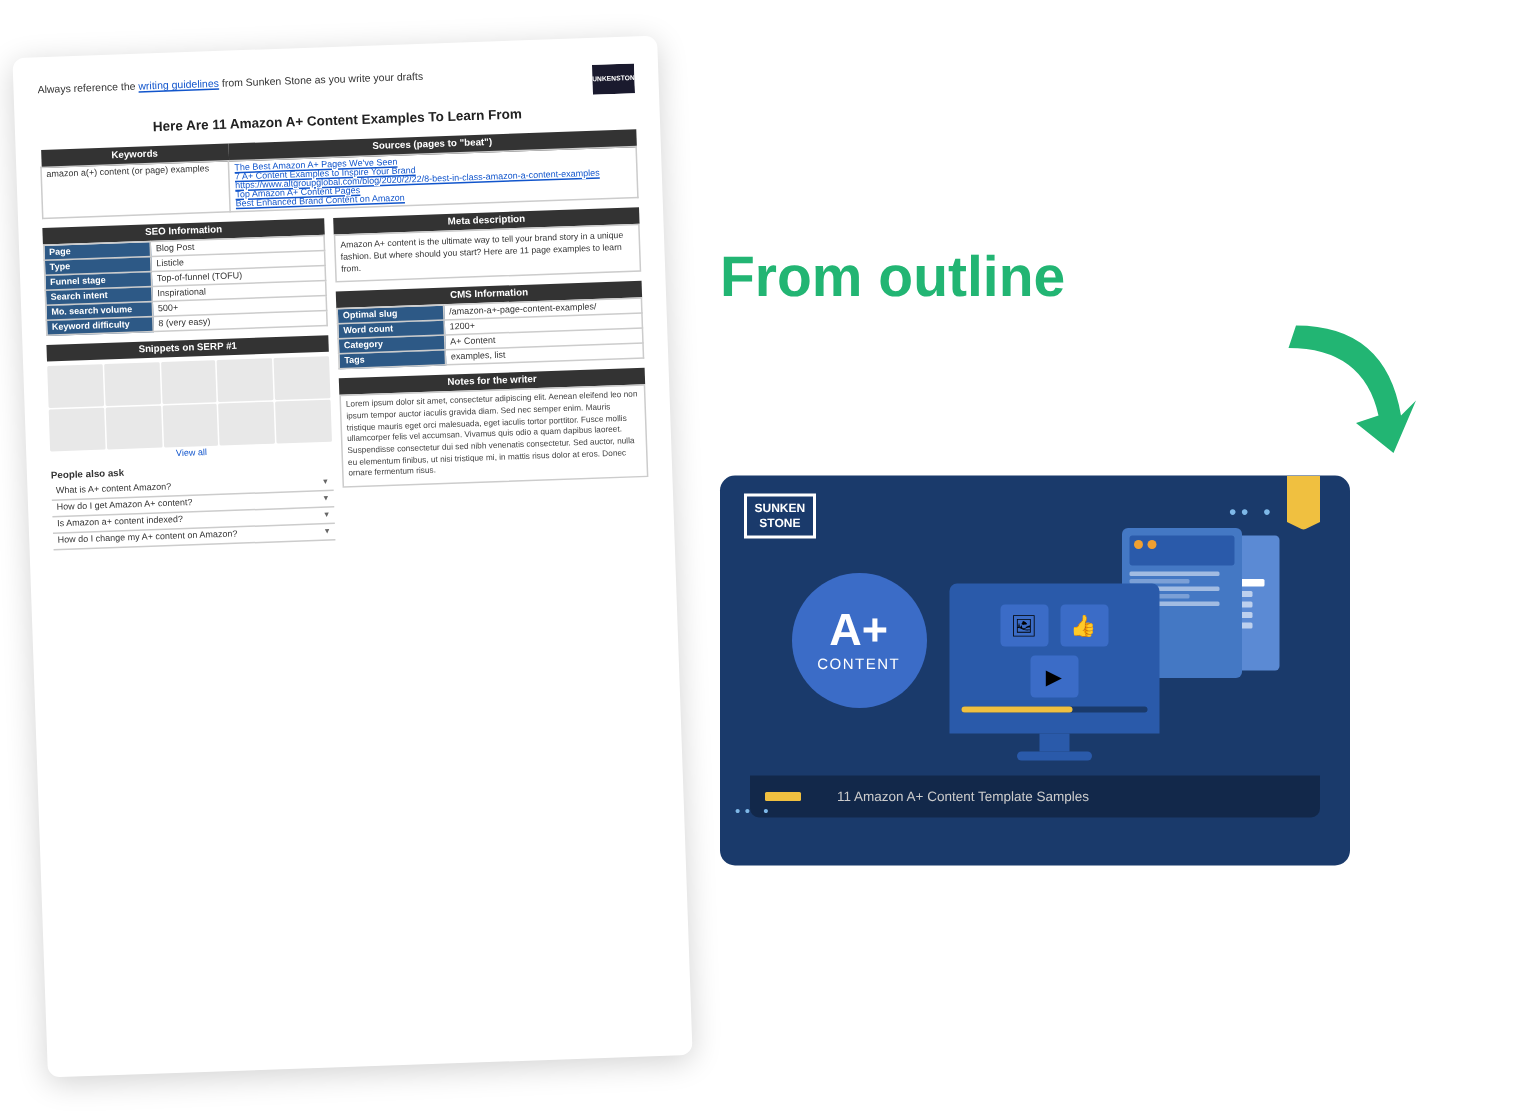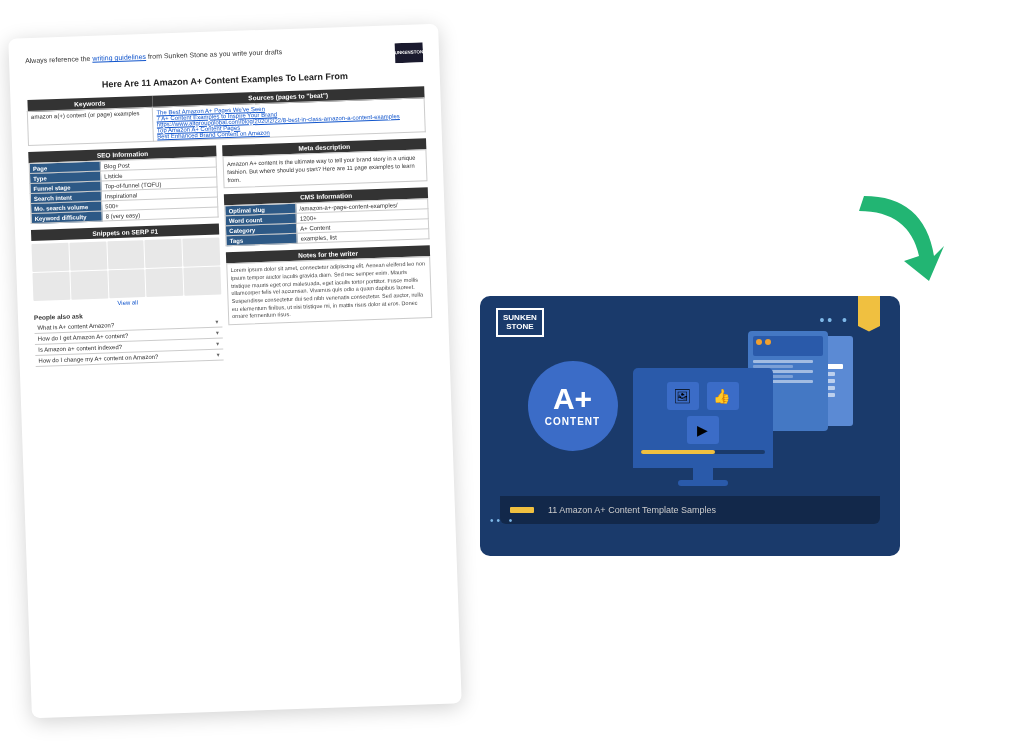--- a/index.html
+++ b/index.html
@@ -305,21 +305,21 @@
     }
 
     .aplus-text {
       font-size: 30px;
       font-weight: 900;
       line-height: 1;
     }
 
     .content-text {
       font-size: 10px;
-      font-weight: bold;
+      font-weight: normal;
       letter-spacing: 1px;
       margin-top: 2px;
     }
 
     .monitor-stack {
       position: relative;
       width: 220px;
       height: 160px;
     }
 
@@ -465,21 +465,21 @@
       letter-spacing: 3px;
     }
 
     .preview-bottom-bar {
       width: 100%;
       background: rgba(0,0,0,0.3);
       border-radius: 0 0 6px 6px;
       padding: 9px 10px;
       display: flex;
       align-items: center;
-      gap: 14px;
+      gap: 24px;
       margin-top: 10px;
     }
 
     .bottom-bar-indicator {
       width: 24px;
       height: 6px;
       background: #f0c040;
       border-radius: 1px;
       flex-shrink: 0;
     }
@@ -641,20 +641,21 @@
 
         <div class="section-header">Notes for the writer</div>
         <div class="notes-box">Lorem ipsum dolor sit amet, consectetur adipiscing elit. Aenean eleifend leo non ipsum tempor auctor iaculis gravida diam. Sed nec semper enim. Mauris tristique mauris eget orci malesuada, eget iaculis tortor porttitor. Fusce mollis ullamcorper felis vel accumsan. Vivamus quis odio a quam dapibus laoreet. Suspendisse consectetur dui sed nibh venenatis consectetur. Sed auctor, nulla eu elementum finibus, ut nisi tristique mi, in mattis risus dolor at eros. Donec ornare fermentum risus.</div>
       </div>
     </div>
   </div>
 
   <div class="right-panel">
 
     <div class="tagline">
+      <div>From outline</div>
     </div>
 
     <div class="arrow-container">
       <svg class="arrow-svg" viewBox="0 0 120 100">
         <path d="M20,10 Q80,10 90,70 L100,60 L85,95 L60,75 L75,70 Q65,25 15,25 Z" fill="#22b573"></path>
       </svg>
     </div>
 
     <div class="preview-card">
       <div class="preview-logo">

